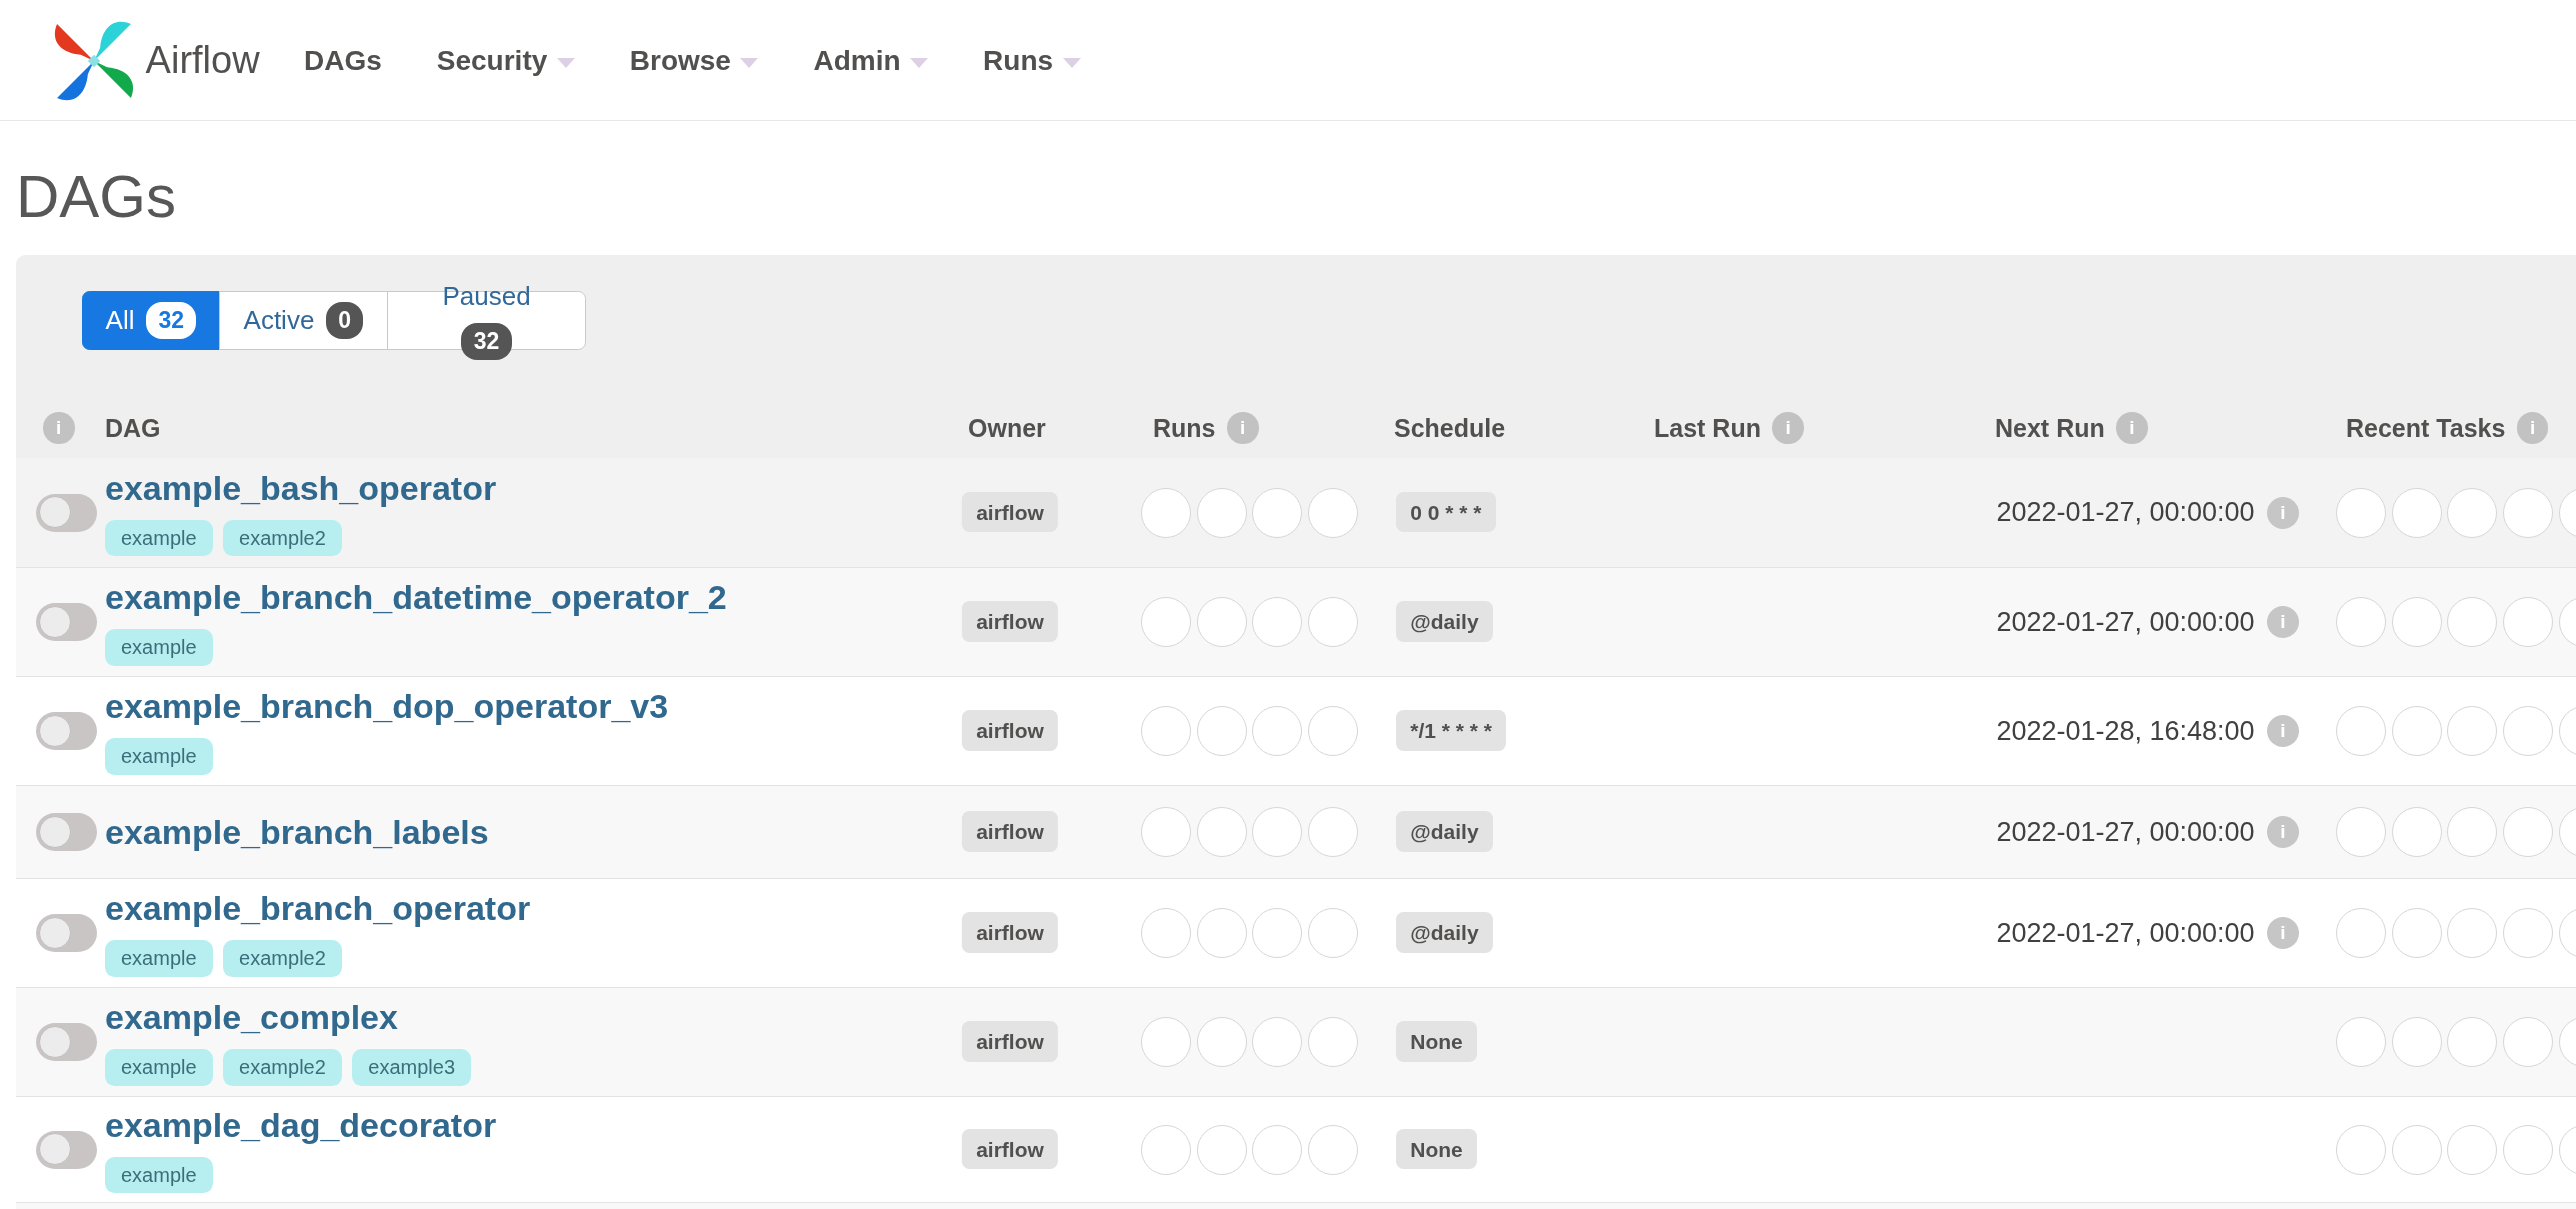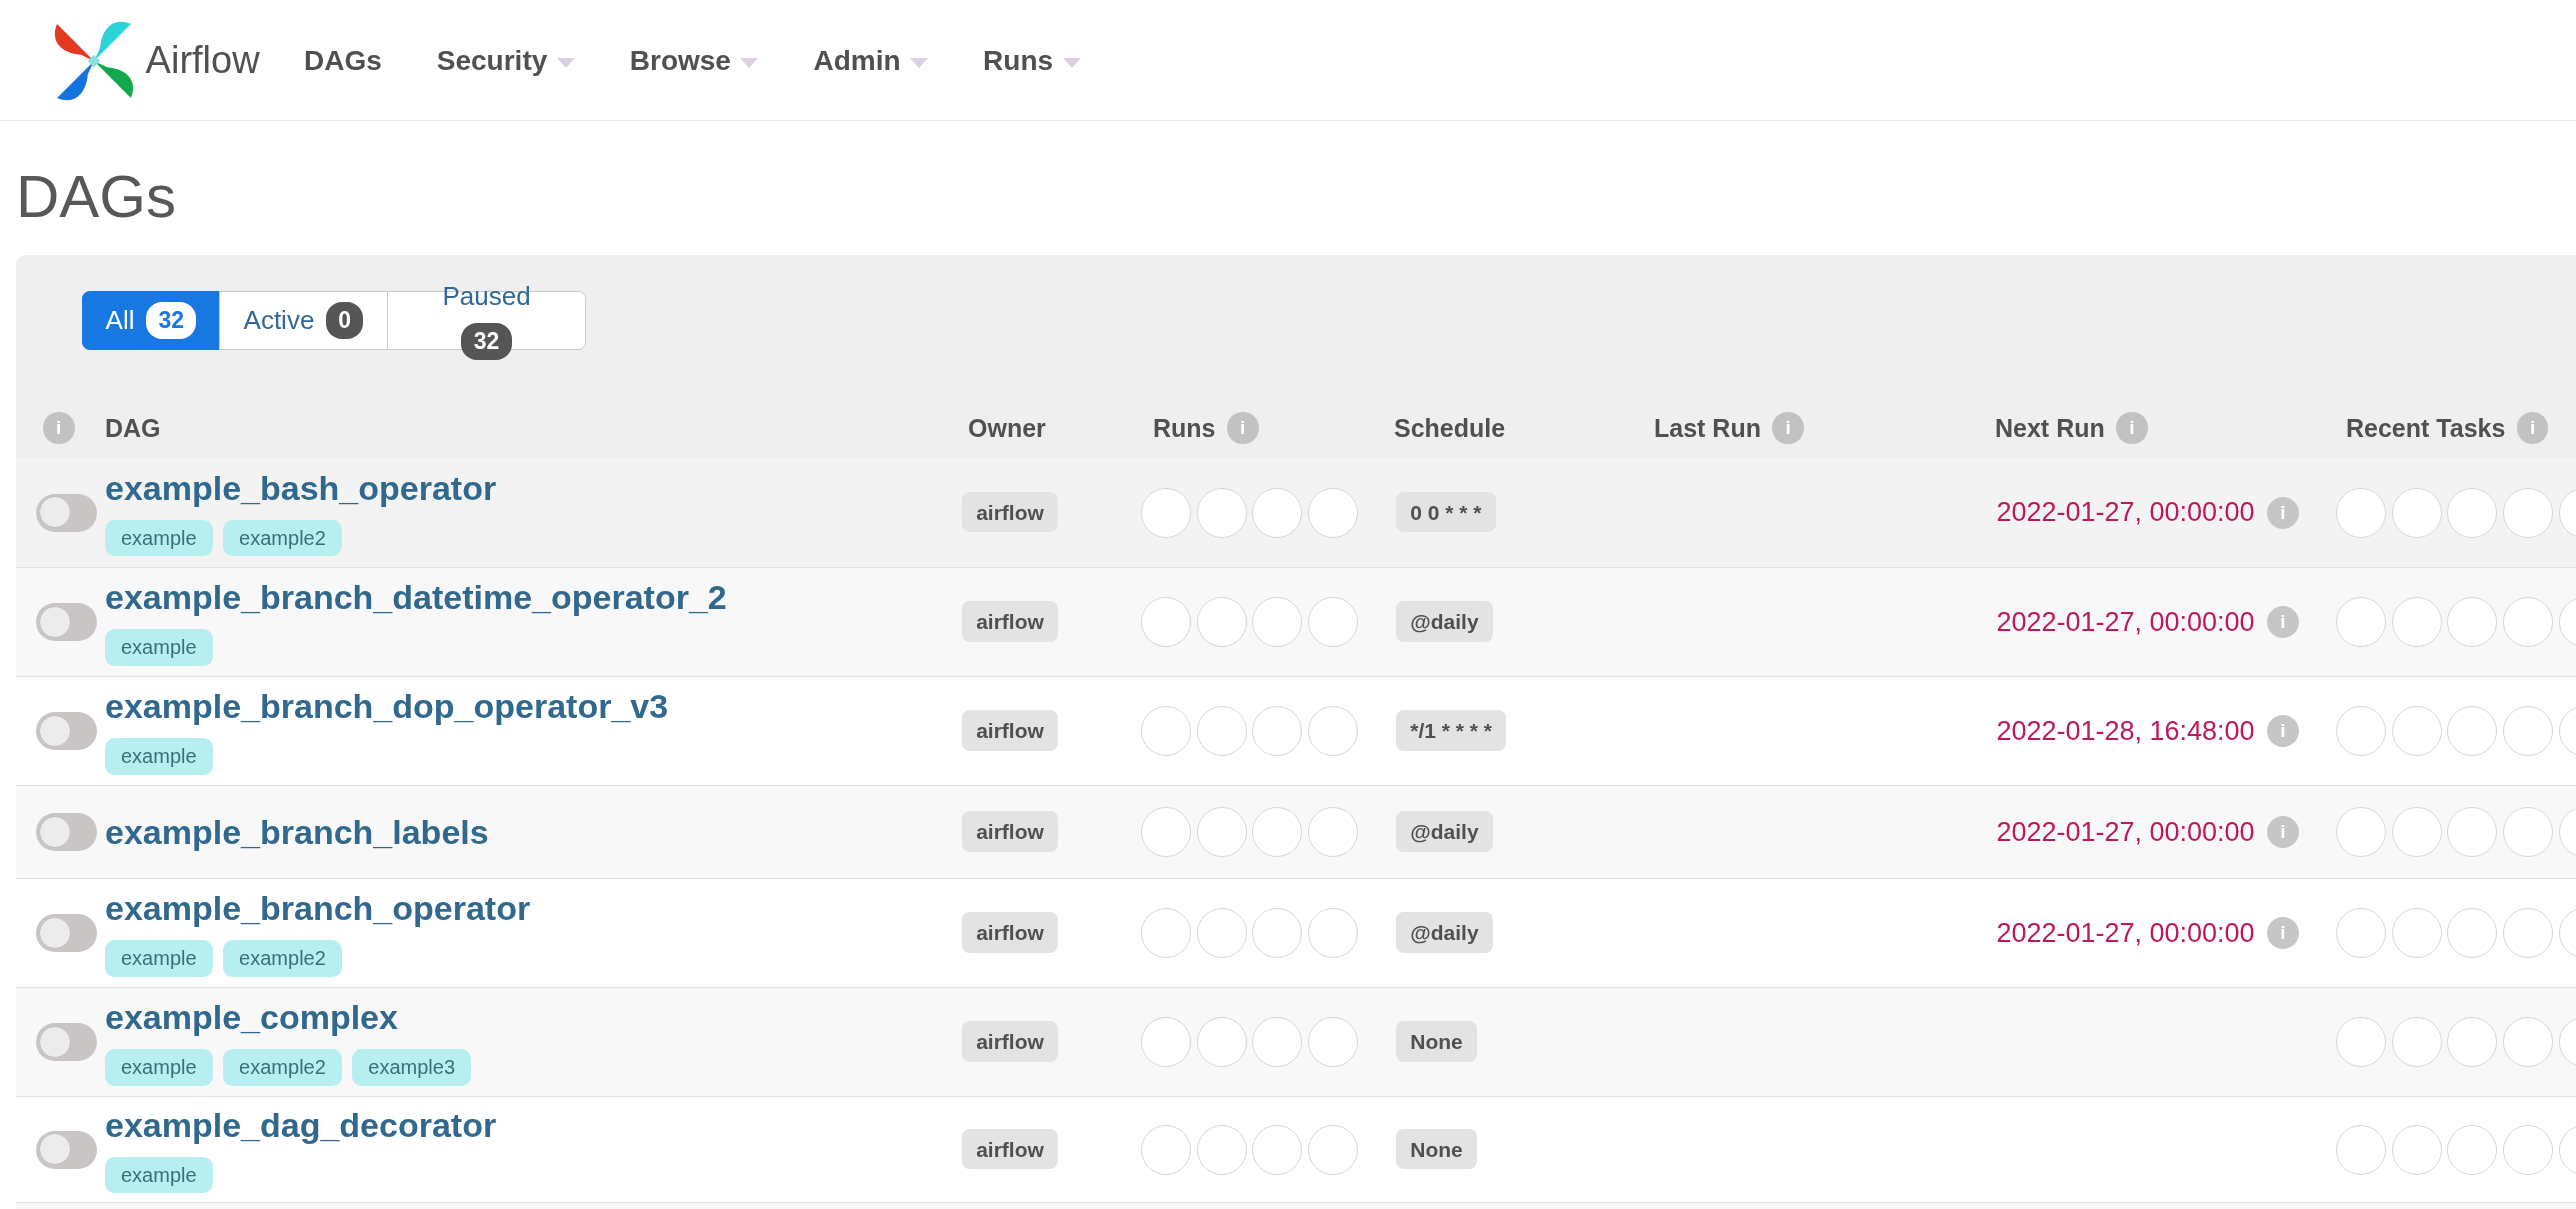--- a/index.html
+++ b/index.html
@@ -72,21 +72,21 @@
     padding:8.6px 14.3px; border-radius:7.6px; white-space:nowrap; }
 
   .runs-col { position:absolute; left:1125px; top:50%; transform:translateY(-50%); display:flex; gap:5.7px; }
   .recent-col { position:absolute; left:2320px; top:50%; transform:translateY(-50%); display:flex; gap:5.7px; }
   .task-circle { width:50px; height:50px; border-radius:50%; background:#fff; border:1.9px solid #d6d6d6; flex:none; cursor:pointer; }
 
   .schedule-col { position:absolute; left:1380px; top:50%; transform:translateY(-50%); }
 
   .nextrun-col { position:absolute; left:1861px; width:422px; top:50%; transform:translateY(-50%);
     display:flex; justify-content:flex-end; align-items:center; gap:12.4px; }
-  .nextrun-text { font-size:27px; color:#be185d; white-space:nowrap; }
+  .nextrun-text { font-size:27px; color:#404040; white-space:nowrap; }
   .nextrun-col .info-icon { width:32px; height:32px; background:#c6c6c6; }
 
   .row-stub { background:#f8f8f8; border-top:1px solid #e3e3e3; position:relative; width:100%; }
 </style>
 </head>
 <body>
 
 <div class="navbar">
   <div class="brand">
     <svg class="brand-logo" viewBox="0 0 100 100">

